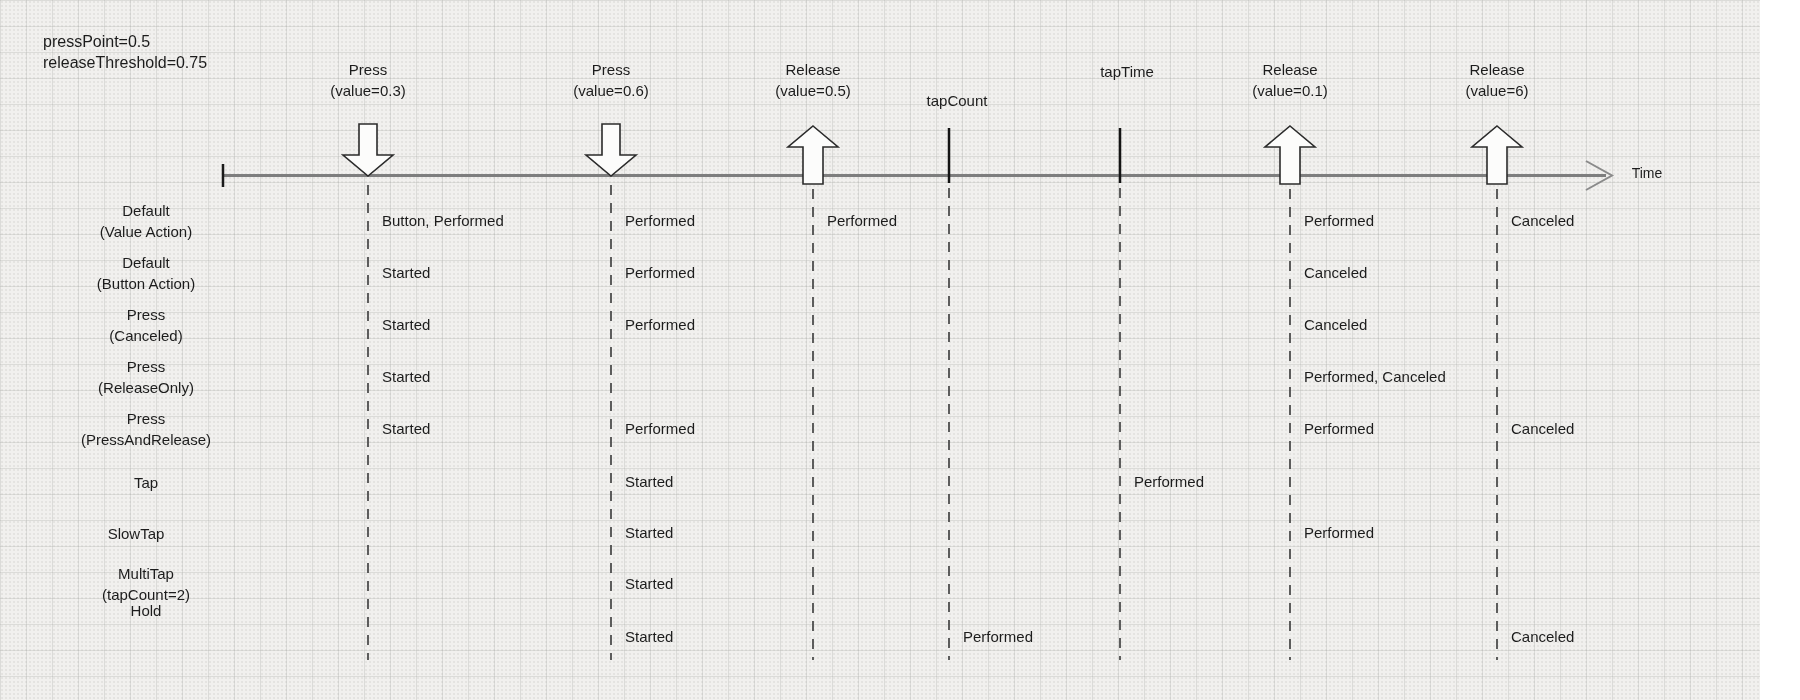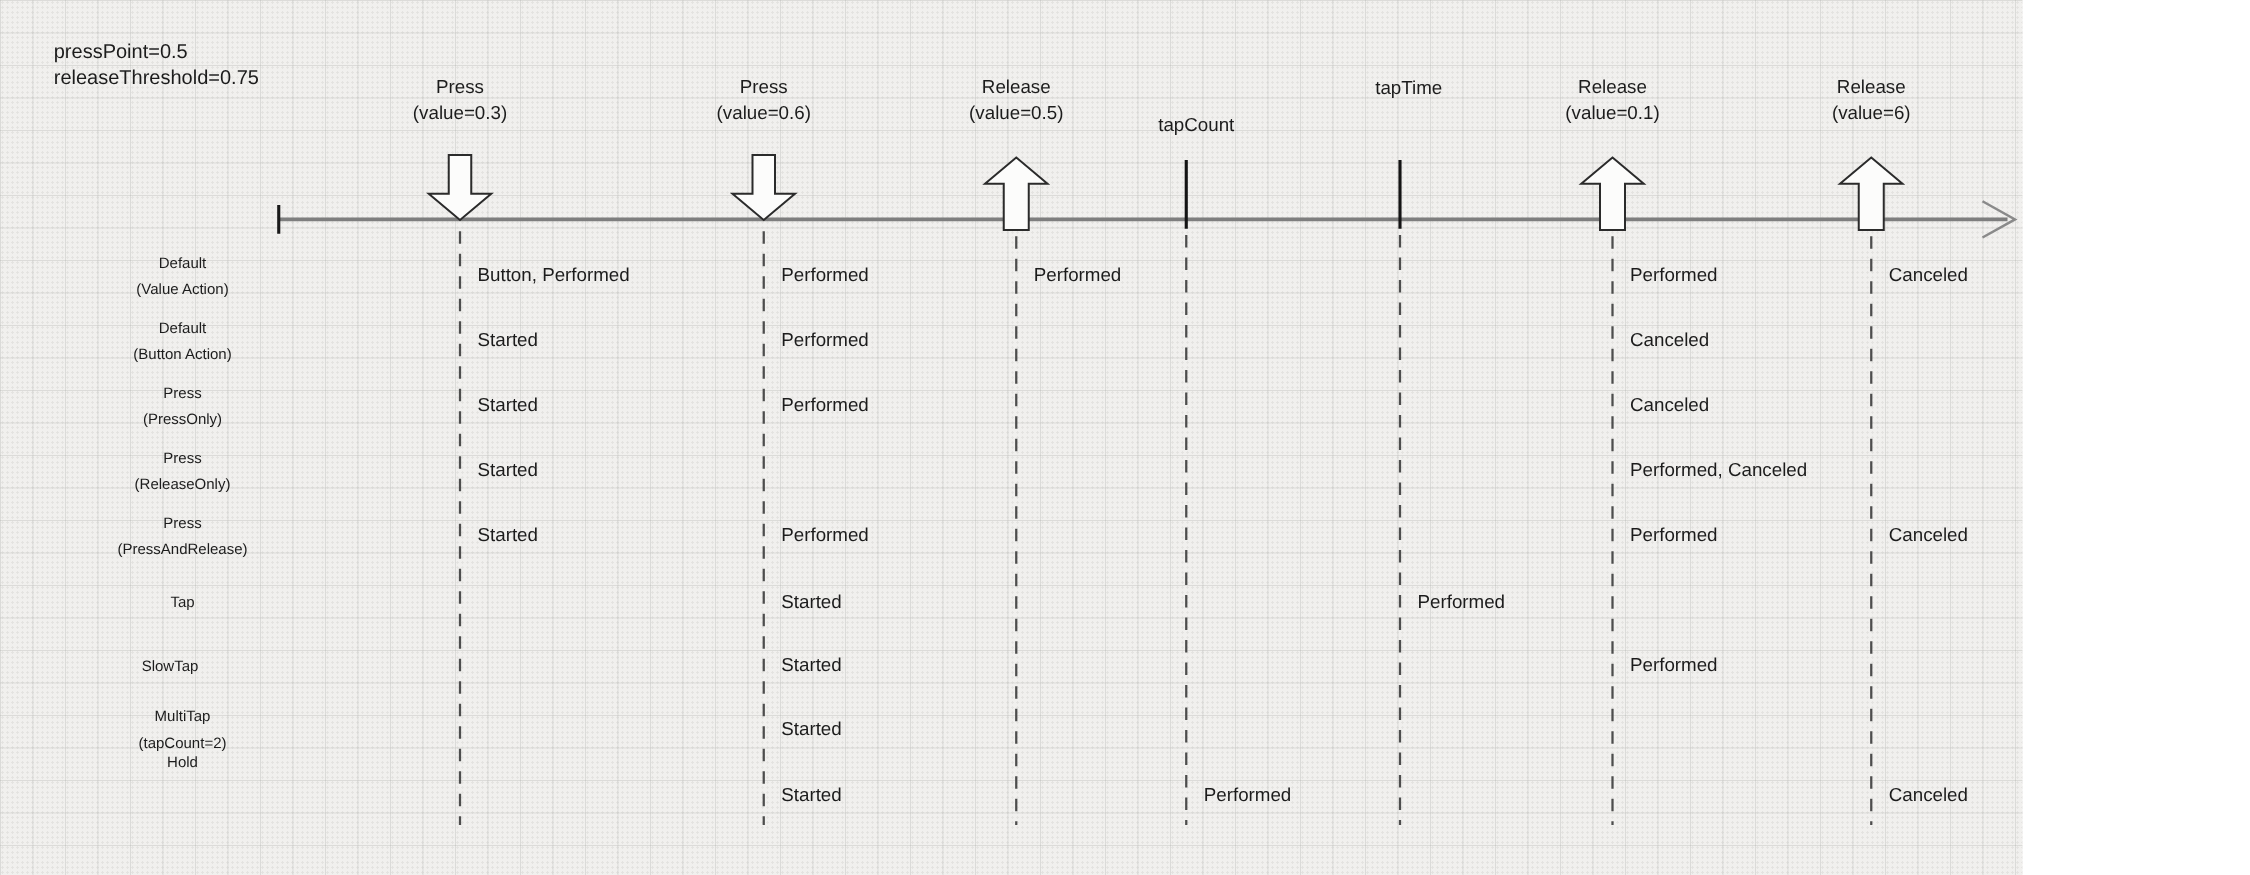--- a/index.html
+++ b/index.html
@@ -3,49 +3,49 @@
 <meta charset="utf-8">
 <style>
   html,body{margin:0;padding:0;}
   body{
     font-family:"Liberation Sans","DejaVu Sans",sans-serif;
     color:#1c1c1c;
     -webkit-font-smoothing:antialiased;
   }
   .stage{
     position:relative;
-    width:1618px;height:700px;
+    width:1760px;height:700px;
     overflow:hidden;
     background-color:#f1f0ee;
     background-image:
       radial-gradient(circle, rgba(150,150,148,0.14) 1px, transparent 1px),
       linear-gradient(to right, rgba(170,170,168,0.30) 1px, transparent 1px),
       linear-gradient(to bottom, rgba(170,170,168,0.30) 1px, transparent 1px);
     background-size:4px 4px, 26px 26px, 26px 26px;
   }
   .gfx{position:absolute;left:0;top:0;}
   .note{
     position:absolute;left:43px;top:31px;
     font-size:16px;line-height:21px;white-space:nowrap;
   }
   .colhead{
     position:absolute;transform:translate(-50%,-50%);
     text-align:center;font-size:15px;line-height:21px;white-space:nowrap;
   }
   .rowlabel{
     position:absolute;transform:translate(-50%,-50%);
-    text-align:center;font-size:12px;line-height:21px;white-space:nowrap;
+    text-align:center;font-size:15px;line-height:21px;white-space:nowrap;
   }
   .cell{
     position:absolute;transform:translateY(-50%);
     font-size:15px;line-height:18px;white-space:nowrap;
   }
   .timelabel{
     position:absolute;transform:translate(-50%,-50%);
-    font-size:20px;white-space:nowrap;
+    font-size:14px;white-space:nowrap;
   }
 </style>
 </head>
 <body>
 
 <div class="stage">
 
   <svg class="gfx" width="1800" height="700" viewBox="0 0 1800 700">
 
     <line x1="223" y1="175.5" x2="1606" y2="175.5" stroke="#7e7e7e" stroke-width="3"></line>
@@ -114,21 +114,21 @@
   <div class="rowlabel" style="left:146px;top:221px">
     <div>Default</div>
     <div>(Value Action)</div>
   </div>
   <div class="rowlabel" style="left:146px;top:273px">
     <div>Default</div>
     <div>(Button Action)</div>
   </div>
   <div class="rowlabel" style="left:146px;top:325px">
     <div>Press</div>
-    <div>(PressOnly)</div>
+    <div>(Canceled)</div>
   </div>
   <div class="rowlabel" style="left:146px;top:377px">
     <div>Press</div>
     <div>(ReleaseOnly)</div>
   </div>
   <div class="rowlabel" style="left:146px;top:429px">
     <div>Press</div>
     <div>(PressAndRelease)</div>
   </div>
   <div class="rowlabel" style="left:146px;top:482px">

